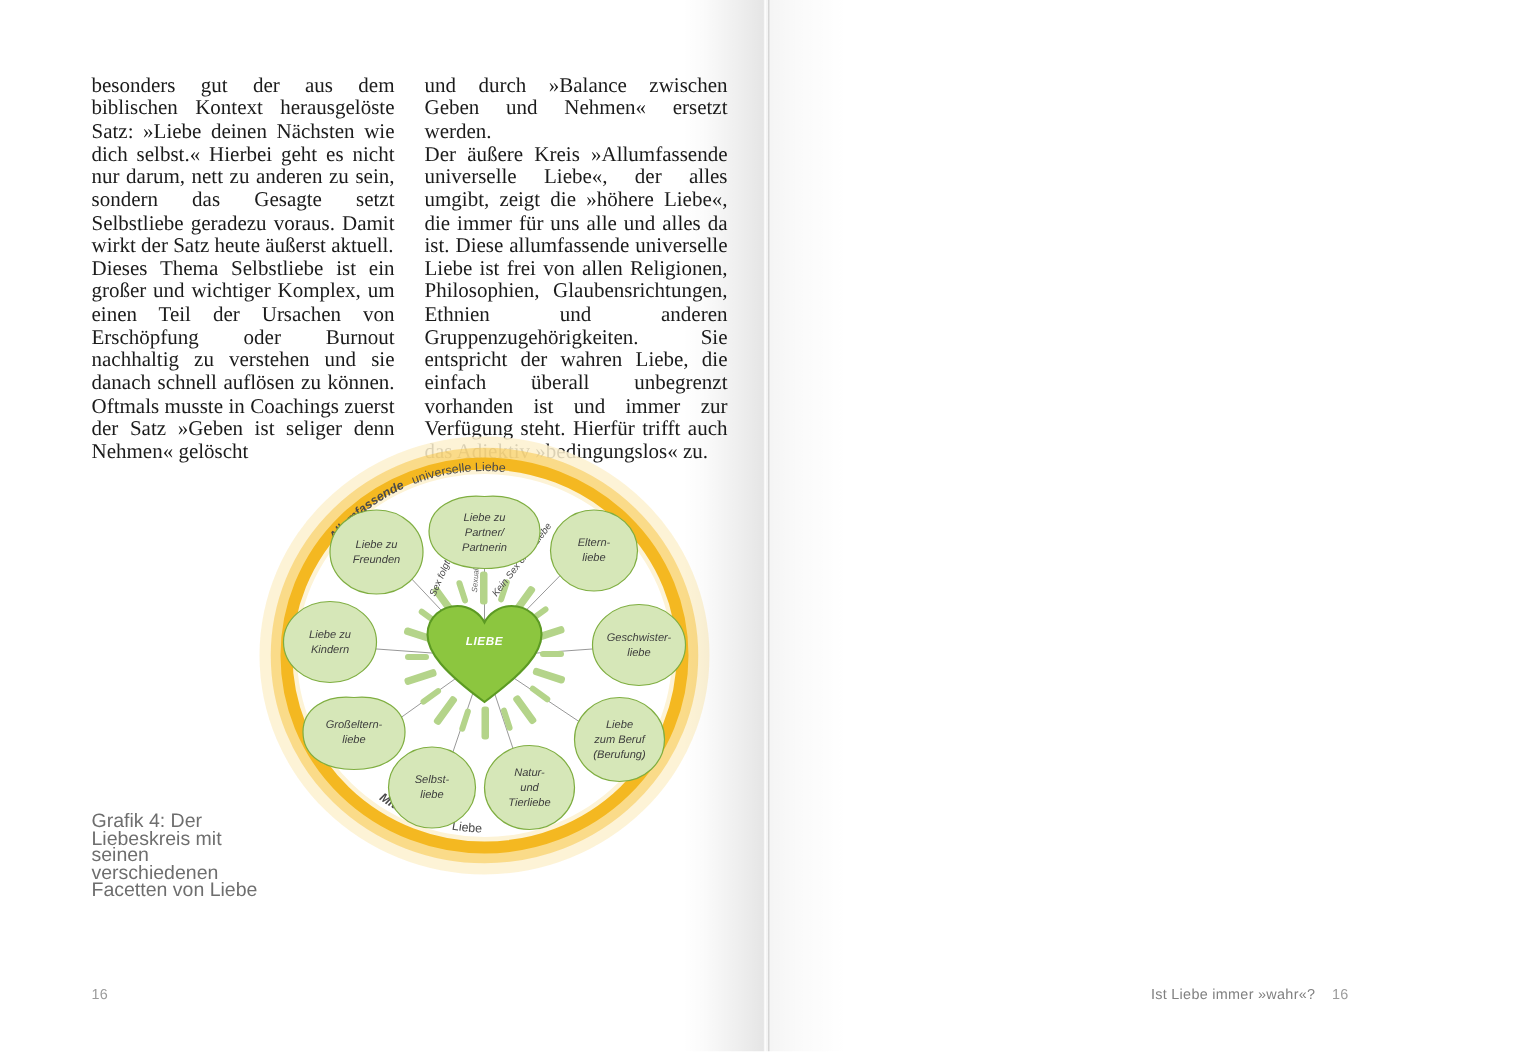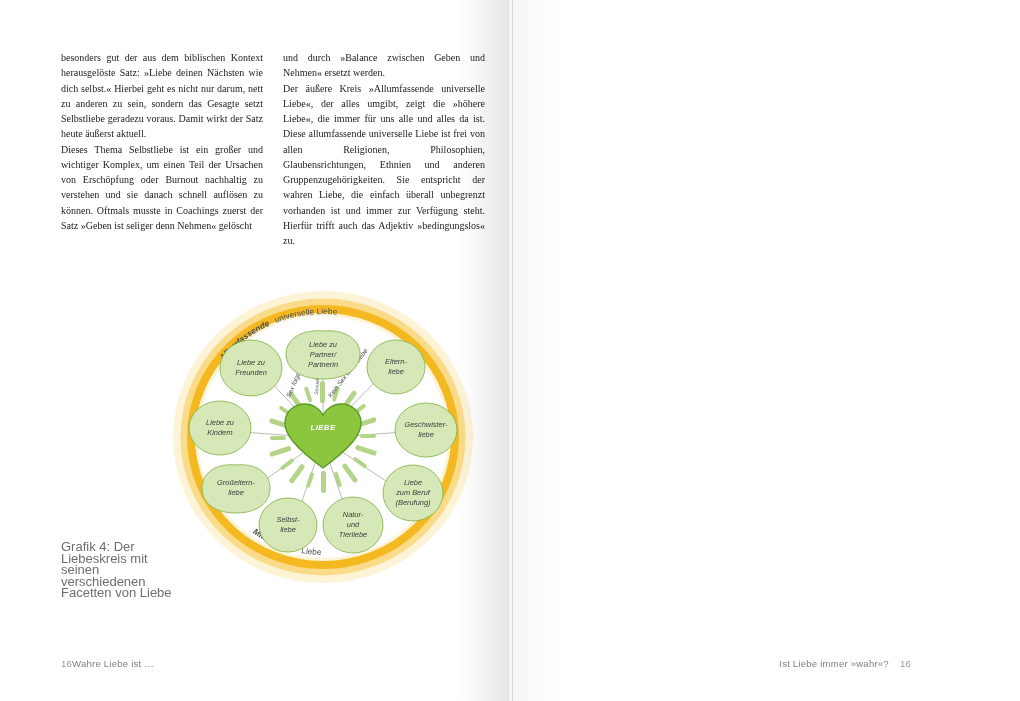--- a/index.html
+++ b/index.html
@@ -25,25 +25,25 @@
       rgba(255,255,255,0) 100%);
     pointer-events:none;
   }
   .gutter-line{
     position:absolute;top:0;left:512px;width:1px;height:701px;
     background:rgba(0,0,0,0.12);
   }
 
   .page{position:absolute;top:0;height:701px;}
   .page-left{left:0;width:512px;}
-  .page-right{left:524px;width:443px;}
+  .page-right{left:512px;width:443px;}
 
   
   .cols{position:absolute;display:flex;}
-  .col{font-size:10px;line-height:15.25px;text-align:justify;
+  .col{font-size:14px;line-height:15.25px;text-align:justify;
        -webkit-hyphens:none;hyphens:none;}
   .col p{margin:0;}
   .col p+p{text-indent:0;}
 
   #left-cols{left:61px;top:50px;width:424px;gap:20px;}
   #left-cols .col{width:202px;}
 
   
   .footer{
     position:absolute;bottom:0;
@@ -237,21 +237,20 @@
         <g>
           <ellipse class="bubble" cx="83" cy="83" rx="31" ry="28"></ellipse>
           <text class="node-txt" x="83" y="80">Liebe zu</text>
           <text class="node-txt" x="83" y="90">Freunden</text>
         </g>
       </svg>
     </div>
 
     <div class="footer" id="footer-left">
       <span class="folio">16</span>
-      <span>Wahre Liebe ist …</span>
     </div>
   </div>
 
   <div class="page page-right">
 
     <div class="footer" id="footer-right">
       <span>Ist Liebe immer »wahr«?</span>
       <span class="folio">16</span>
     </div>
   </div>

